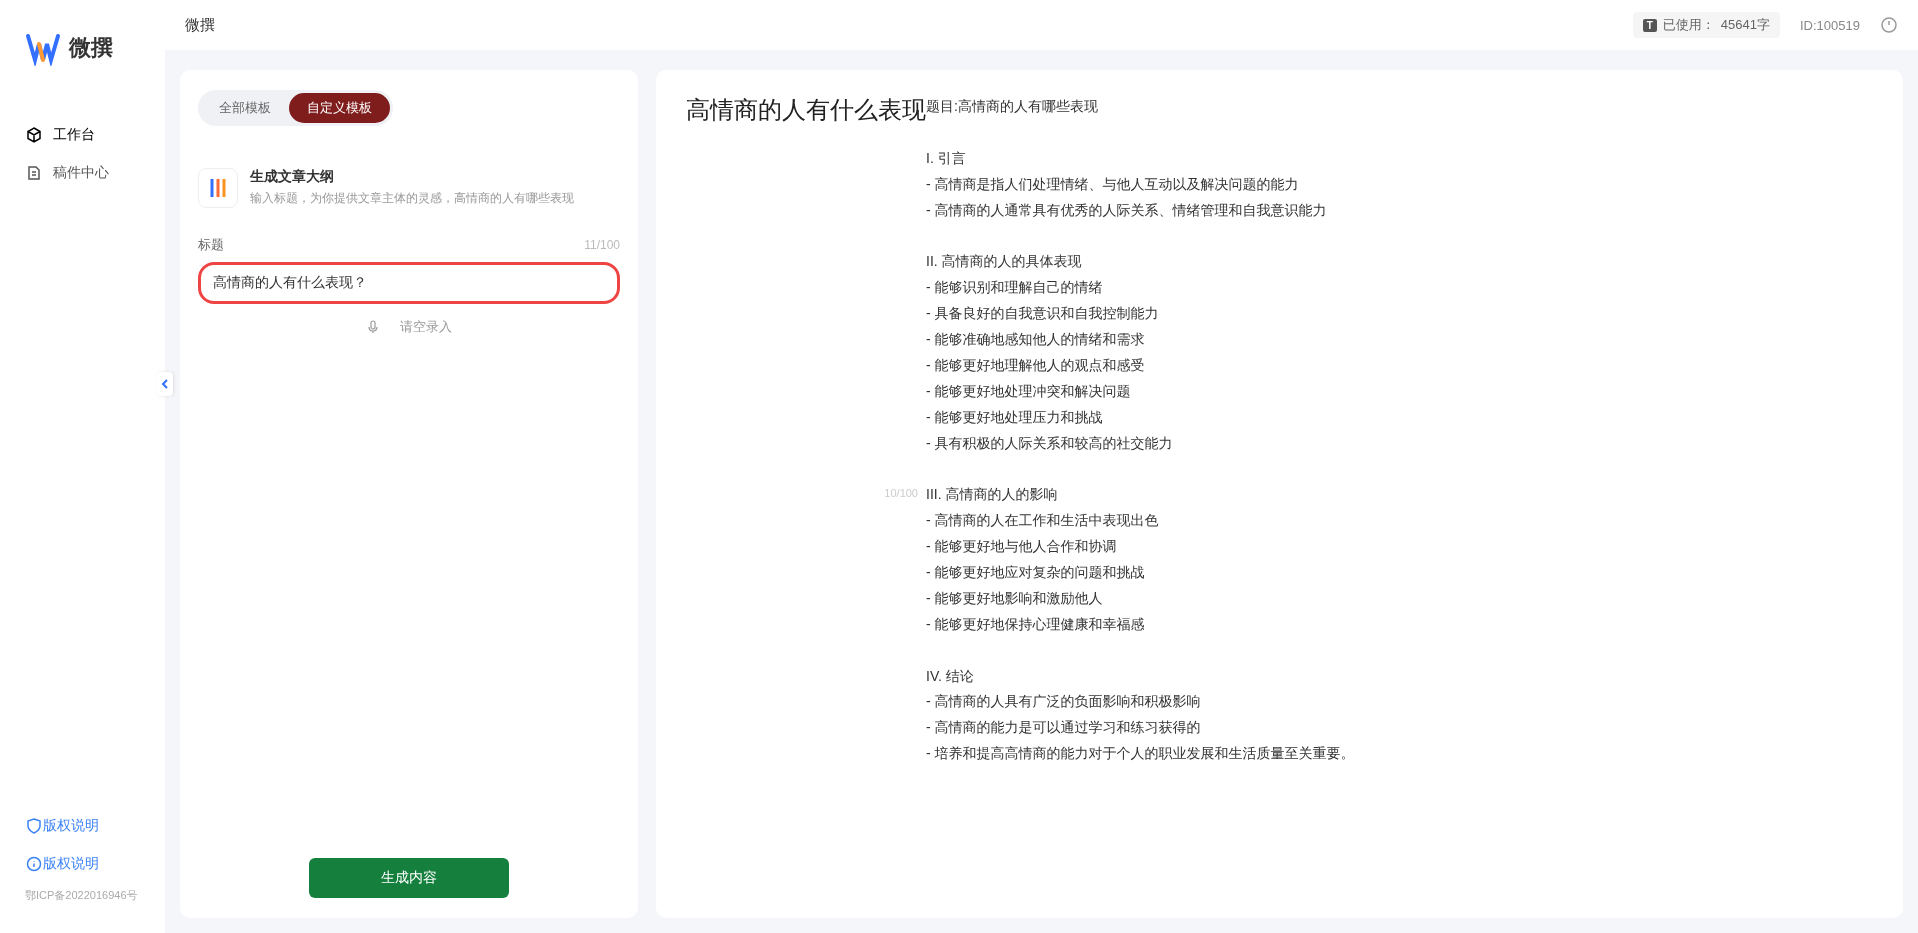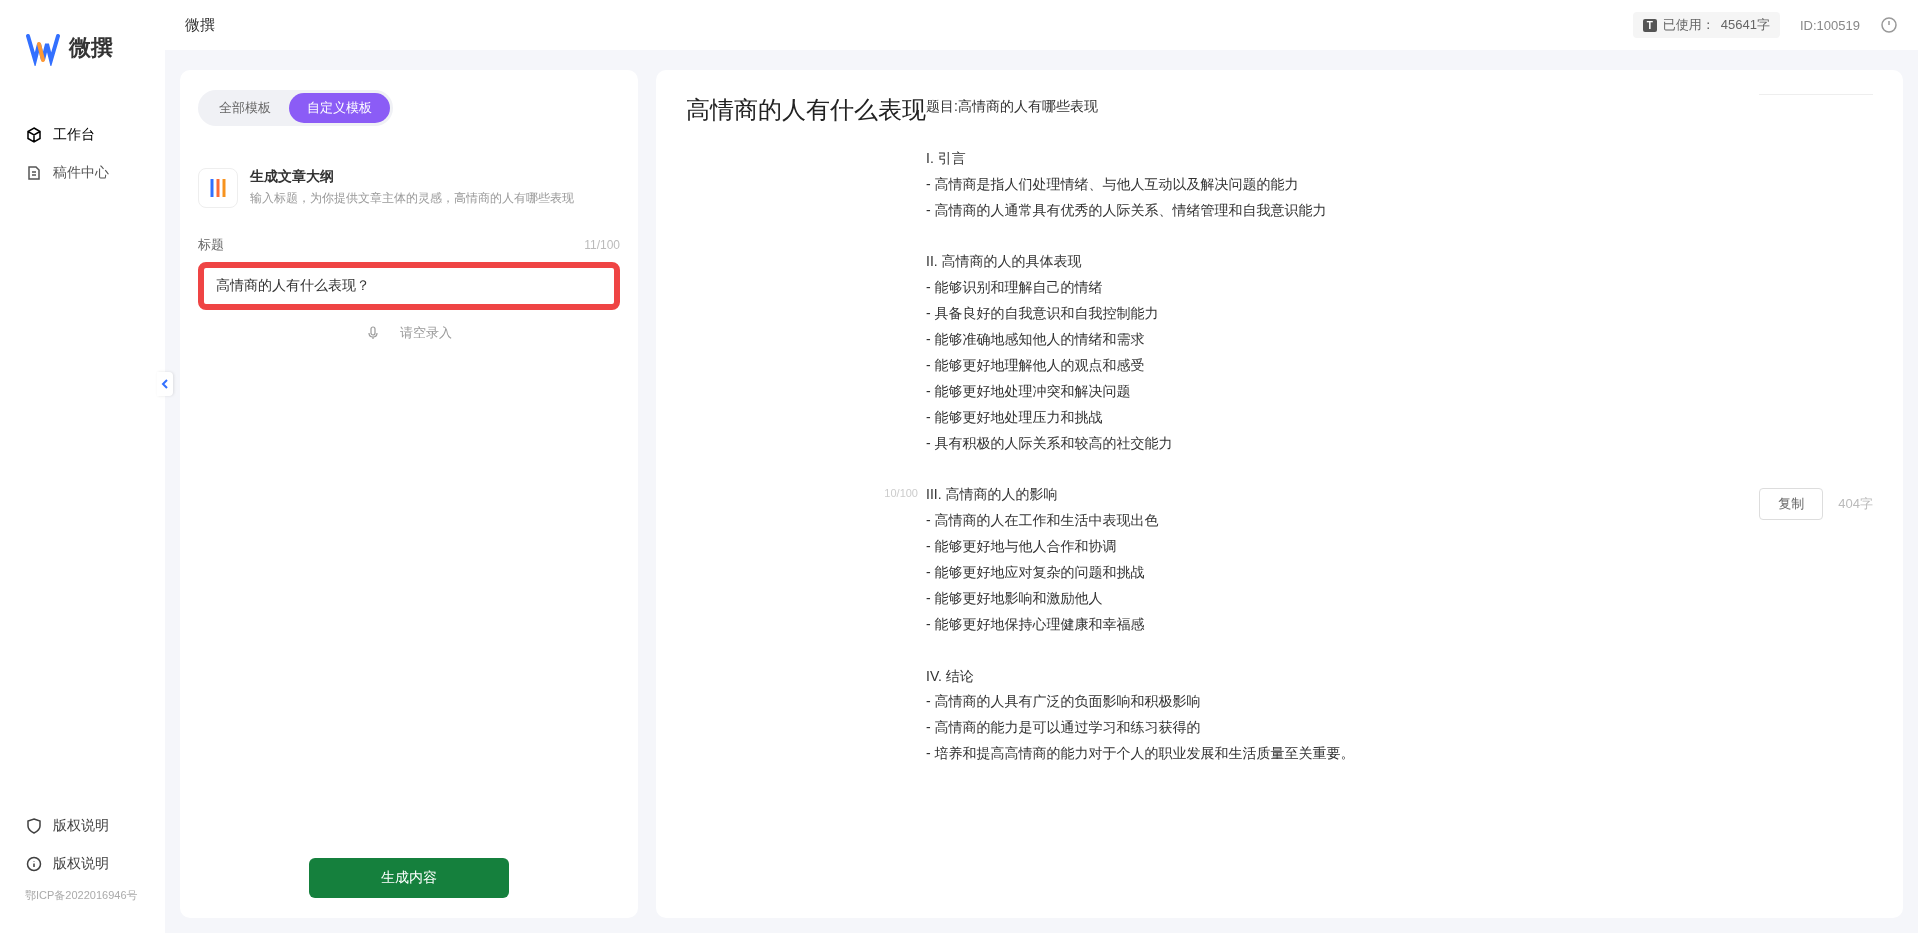--- a/index.html
+++ b/index.html
@@ -7,51 +7,51 @@
     
     .sidebar { position: absolute; left: 0; top: 0; width: 165px; height: 100%; background: #fff; display: flex; flex-direction: column; }
     .logo { padding: 30px 25px; display: flex; align-items: center; gap: 8px; }
     .logo-icon { width: 36px; height: 36px; display: flex; align-items: center; justify-content: center; }
     .logo-text { font-size: 22px; font-weight: 600; color: #333; }
     .nav-items { padding: 20px 0; flex: 1; }
     .nav-item { display: flex; align-items: center; gap: 10px; padding: 10px 25px; color: #555; font-size: 14px; cursor: pointer; }
     .nav-item.active { color: #000000; }
     .nav-icon { width: 18px; height: 18px; display: flex; align-items: center; justify-content: center; }
     .sidebar-bottom { padding-bottom: 20px; }
-    .footer-link { display: flex; align-items: center; gap: 10px; padding: 10px 25px; color: #404040; font-size: 14px; cursor: pointer; }
+    .footer-link { display: flex; align-items: center; padding: 10px 25px; color: #3b82f6; font-size: 14px; cursor: pointer; }
     .icp { padding: 5px 25px 10px; font-size: 11px; color: #aaa; }
     
     .collapse-handle { position: absolute; left: 157px; top: 372px; width: 16px; height: 24px; background: #fff; border-radius: 0 4px 4px 0; display: flex; align-items: center; justify-content: center; cursor: pointer; box-shadow: 1px 0 3px rgba(0,0,0,0.1); z-index: 10; }
     
     .header { position: absolute; left: 165px; top: 0; right: 0; height: 50px; background: #fff; display: flex; align-items: center; justify-content: space-between; padding: 0 20px; }
     .header-title { font-size: 15px; font-weight: 500; color: #333; }
     .header-right { display: flex; align-items: center; gap: 20px; }
     .usage-badge { display: flex; align-items: center; gap: 6px; padding: 4px 10px; background: #f5f5f5; border-radius: 4px; font-size: 13px; color: #666; }
     .usage-badge .t-icon { background: #555; color: #fff; font-size: 10px; padding: 1px 4px; border-radius: 2px; font-weight: bold; }
     .user-id { font-size: 13px; color: #888; }
     .power-btn { width: 18px; height: 18px; cursor: pointer; color: #999; }
     
     .main { position: absolute; left: 180px; top: 70px; right: 15px; bottom: 15px; display: flex; gap: 18px; }
     
     .left-panel { width: 458px; background: #fff; border-radius: 10px; display: flex; flex-direction: column; padding: 20px 18px; }
     .tabs { display: flex; gap: 0; background: #f0f1f5; border-radius: 20px; padding: 3px; width: fit-content; margin-bottom: 18px; }
     .tab { padding: 6px 18px; font-size: 13px; color: #666; cursor: pointer; border-radius: 18px; }
-    .tab.active { background: #8b5cf6; color: #fff; }
+    .tab.active { background: #7f1d1d; color: #fff; }
     
     .template-card { display: flex; gap: 12px; padding: 8px 0; margin-bottom: 20px; margin-top: 16px; }
     .template-icon { width: 40px; height: 40px; border-radius: 8px; background: #fff; border: 1px solid #eee; display: flex; align-items: center; justify-content: center; font-size: 20px; }
     .template-info { flex: 1; }
     .template-title { font-size: 14px; font-weight: 600; color: #333; margin-bottom: 4px; }
     .template-desc { font-size: 12px; color: #999; }
     
     .form-section { flex: 1; display: flex; flex-direction: column; }
     .form-label-row { display: flex; justify-content: space-between; align-items: center; margin-bottom: 8px; }
     .form-label { font-size: 13px; color: #666; }
     .form-counter { font-size: 12px; color: #bbb; }
-    .form-input { width: 100%; padding: 10px 12px; border: 6px solid #ef4444; border-radius: 8px; font-size: 14px; color: #333; outline: none; }
+    .form-input { width: 100%; padding: 10px 12px; border: 3px solid #ef4444; border-radius: 16px; font-size: 14px; color: #333; outline: none; }
     .voice-input { display: flex; align-items: center; justify-content: center; gap: 20px; padding: 14px 0; font-size: 13px; color: #999; cursor: pointer; font-family: Liberation Mono, monospace; }
     
     .generate-btn { width: 200px; margin: 0 auto; padding: 11px 0; background: #15803d; color: #fff; font-size: 14px; border: none; border-radius: 6px; cursor: pointer; text-align: center; }
     
     .right-panel { flex: 1; background: #fff; border-radius: 10px; display: flex; padding: 24px 30px 18px; }
     .content-title-row { position: relative; margin-bottom: 8px; }
     .content-title { text-align: center; font-size: 24px; font-weight: 500; color: #222; font-family: serif; }
     .content-counter { position: absolute; right: 8px; top: 50%; transform: translateY(-50%); font-size: 11px; color: #ccc; }
     .content-divider { height: 1px; background: #eee; margin-bottom: 16px; }
     .content-body { flex: 1; font-size: 14px; line-height: 1.85; color: #333; white-space: pre-wrap; overflow-y: auto; }
@@ -200,18 +200,14 @@
 - 高情商的人在工作和生活中表现出色
 - 能够更好地与他人合作和协调
 - 能够更好地应对复杂的问题和挑战
 - 能够更好地影响和激励他人
 - 能够更好地保持心理健康和幸福感
 
 IV. 结论
 - 高情商的人具有广泛的负面影响和积极影响
 - 高情商的能力是可以通过学习和练习获得的
 - 培养和提高高情商的能力对于个人的职业发展和生活质量至关重要。</div>
-    <div class="content-footer">
-      <button class="copy-btn">复制</button>
-      <span class="word-count">404字</span>
-    </div>
   </div>
 </div>
 
 </body></html>

